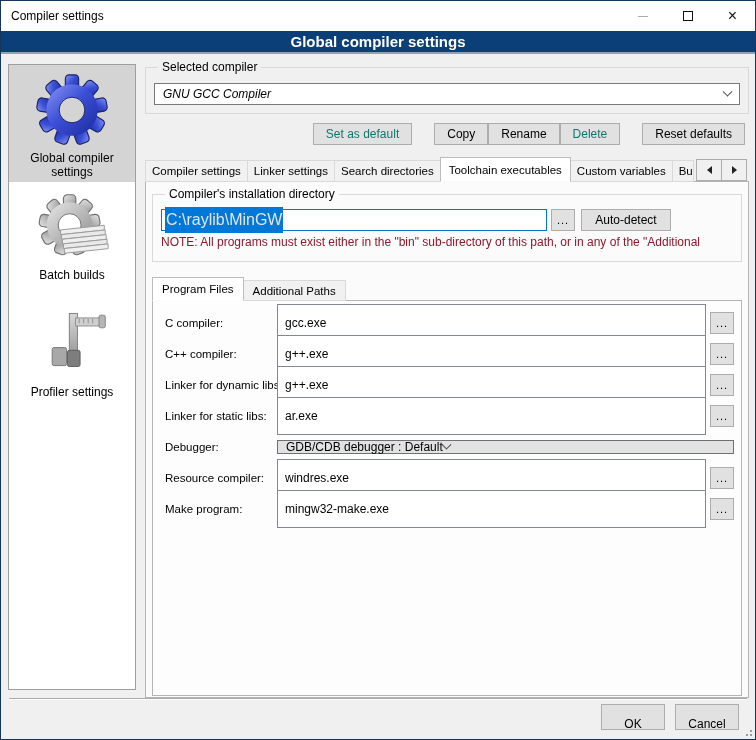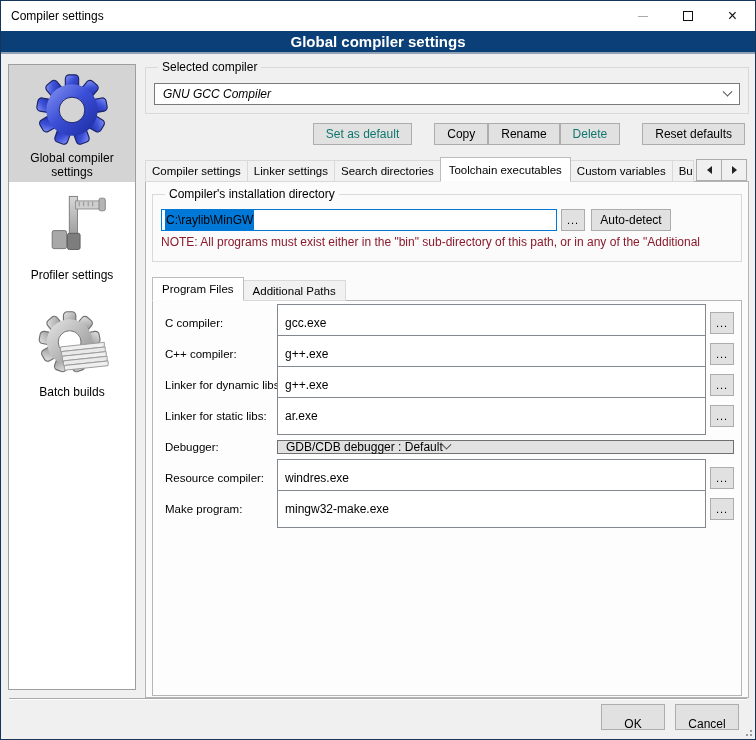--- a/index.html
+++ b/index.html
@@ -77,24 +77,24 @@
                border-left:5px solid #222; }
 
   
   .tabpage { position:relative; margin-top:-1px; height:517px; background:#fbfbfb;
              border:1px solid #b5b5b5; padding:0 6px; z-index:1; }
 
   .install-group { margin-top:12px; height:68px; }
   .dir-row { display:flex; margin:14px 70px 0 8px; height:22px; }
   .dir-input { flex:1; background:#fff; border:1px solid #0078d7; display:flex; align-items:center;
                padding:0 3px; }
-  .dir-input .sel-text { background:#0078d7; color:#000000; padding:4px 1px; font-size:12px; }
+  .dir-input .sel-text { background:#0078d7; color:#e5e5e5; padding:4px 1px; font-size:16px; }
   .dots-btn { width:24px; height:22px; margin-left:4px; background:#e1e1e1; border:1px solid #adadad;
               font-size:11px; line-height:18px; text-align:center; letter-spacing:1px; cursor:default; }
-  .autodetect-btn { margin-left:6px; width:80px; padding:0; }
+  .autodetect-btn { margin-left:6px; width:90px; padding:0; }
   .note { margin:4px 0 0 8px; color:#8b1a2b; font-size:12px; white-space:nowrap; }
 
   
   .subtabs { position:relative; margin-top:15px; display:flex; align-items:flex-end; height:24px; z-index:2; }
   .subtab { height:21px; line-height:20px; background:#f1f1f1; border:1px solid #d9d9d9;
             padding:0 9px; font-size:11.5px; margin-right:-1px; white-space:nowrap; }
   .subtab.active { height:24px; line-height:23px; background:#fff; border:1px solid #bcbcbc;
                    border-bottom:1px solid #fdfdfd; z-index:3; }
   .subpage { position:relative; margin-top:-1px; height:396px; background:#fdfdfd;
              border:1px solid #b5b5b5; padding:11px 7px 0 12px; z-index:1; }
@@ -165,45 +165,20 @@
                 <rect x="33" y="3" width="14" height="16" rx="4" transform="rotate(240 40 40)"></rect>
                 <rect x="33" y="3" width="14" height="16" rx="4" transform="rotate(280 40 40)"></rect>
                 <rect x="33" y="3" width="14" height="16" rx="4" transform="rotate(320 40 40)"></rect>
               </g>
               <circle cx="40" cy="40" r="27" stroke="none"></circle>
             </g>
             <circle cx="40" cy="40" r="13.5" fill="#d4d4d4" stroke="#1a2366" stroke-width="1"></circle>
           </svg>
         </div>
         <div class="side-label">Global compiler settings</div>
-      </div>
-
-      <div class="side-item">
-        <div class="icon-box">
-          <svg width="72" height="72" viewBox="0 0 80 80">
-            <defs>
-              <linearGradient id="gr1" x1="0" y1="0" x2="0" y2="1">
-                <stop offset="0" stop-color="#d8d8d8"></stop>
-                  <stop offset="1" stop-color="#8f8f8f"></stop>
-              </linearGradient>
-            </defs>
-            <rect x="37" y="6" width="9" height="54" fill="url(#gr1)" stroke="#777"></rect>
-            <rect x="44" y="11" width="28" height="9" fill="#cfcfcf" stroke="#8a8a8a"></rect>
-            <rect x="70" y="8" width="7" height="14" rx="2" fill="#b5b5b5" stroke="#808080"></rect>
-            <g stroke="#8a8a8a" stroke-width="1">
-              <line x1="48" y1="12" x2="48" y2="17"></line>
-                <line x1="53" y1="12" x2="53" y2="17"></line>
-              <line x1="58" y1="12" x2="58" y2="17"></line>
-                <line x1="63" y1="12" x2="63" y2="17"></line>
-            </g>
-            <rect x="18" y="44" width="16" height="20" rx="2" fill="#a8a8a8" stroke="#6e6e6e"></rect>
-            <rect x="35" y="47" width="14" height="18" rx="2" fill="#7d7d7d" stroke="#5a5a5a"></rect>
-          </svg>
-        </div>
-        <div class="side-label">Profiler settings</div>
       </div>
 
       <div class="side-item">
         <div class="icon-box">
           <svg width="76" height="76" viewBox="0 0 80 80">
             <defs>
               <linearGradient id="gg2" x1="0" y1="0" x2="1" y2="1">
                 <stop offset="0" stop-color="#e6e6e6"></stop>
                   <stop offset="1" stop-color="#8d8d8d"></stop>
               </linearGradient>
@@ -227,20 +202,45 @@
               <rect x="28" y="46" width="46" height="5" fill="#efefef" stroke="#9a9a9a"></rect>
               <rect x="29" y="51" width="46" height="5" fill="#e9e9e9" stroke="#9a9a9a"></rect>
               <rect x="30" y="56" width="46" height="5" fill="#efefef" stroke="#9a9a9a"></rect>
               <rect x="31" y="61" width="46" height="5" fill="#e9e9e9" stroke="#9a9a9a"></rect>
               <rect x="32" y="66" width="46" height="5" fill="#efefef" stroke="#9a9a9a"></rect>
             </g>
           </svg>
         </div>
         <div class="side-label">Batch builds</div>
       </div>
+
+      <div class="side-item">
+        <div class="icon-box">
+          <svg width="72" height="72" viewBox="0 0 80 80">
+            <defs>
+              <linearGradient id="gr1" x1="0" y1="0" x2="0" y2="1">
+                <stop offset="0" stop-color="#d8d8d8"></stop>
+                  <stop offset="1" stop-color="#8f8f8f"></stop>
+              </linearGradient>
+            </defs>
+            <rect x="37" y="6" width="9" height="54" fill="url(#gr1)" stroke="#777"></rect>
+            <rect x="44" y="11" width="28" height="9" fill="#cfcfcf" stroke="#8a8a8a"></rect>
+            <rect x="70" y="8" width="7" height="14" rx="2" fill="#b5b5b5" stroke="#808080"></rect>
+            <g stroke="#8a8a8a" stroke-width="1">
+              <line x1="48" y1="12" x2="48" y2="17"></line>
+                <line x1="53" y1="12" x2="53" y2="17"></line>
+              <line x1="58" y1="12" x2="58" y2="17"></line>
+                <line x1="63" y1="12" x2="63" y2="17"></line>
+            </g>
+            <rect x="18" y="44" width="16" height="20" rx="2" fill="#a8a8a8" stroke="#6e6e6e"></rect>
+            <rect x="35" y="47" width="14" height="18" rx="2" fill="#7d7d7d" stroke="#5a5a5a"></rect>
+          </svg>
+        </div>
+        <div class="side-label">Profiler settings</div>
+      </div>
     </div>
 
     <div class="main">
 
       <div class="groupbox gb-on-grey sel-comp-group">
         <span class="gb-label">Selected compiler</span>
         <div class="combo sel-combo">
           <span class="combo-text">GNU GCC Compiler</span>
           <span class="chev"></span>
         </div>

